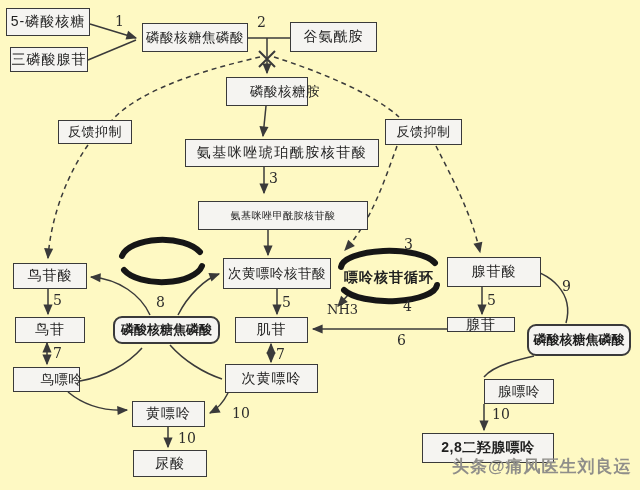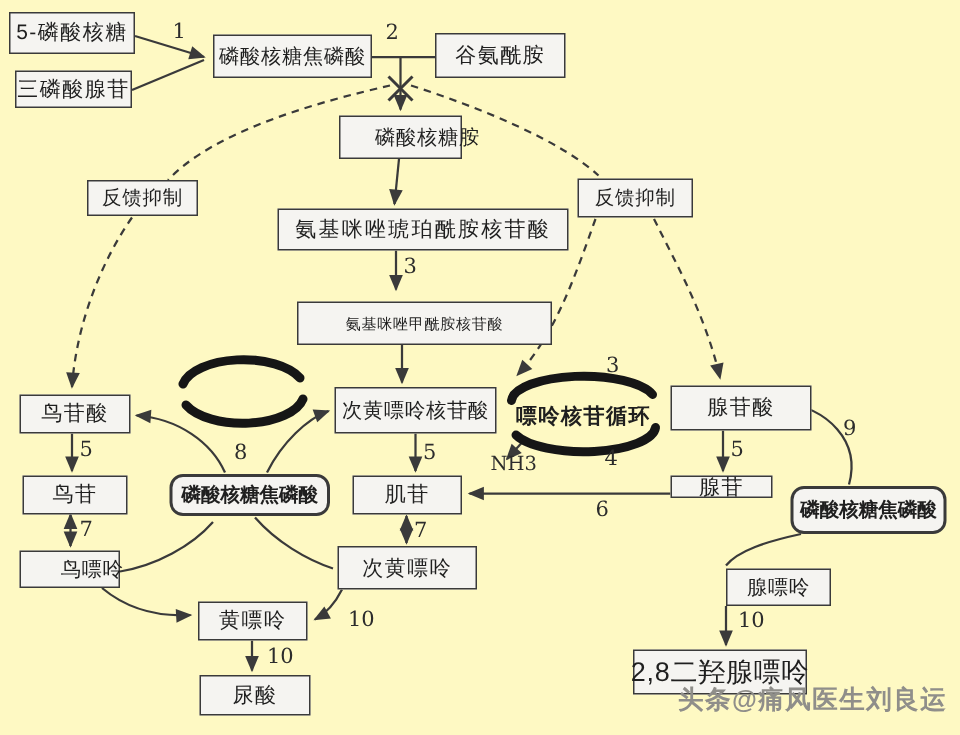--- a/index.html
+++ b/index.html
@@ -90,21 +90,21 @@
   <div class="box" style="left:13px;top:367px;width:67px;height:25px;font-size:13.5px;letter-spacing:0.5px;padding-left:30px;">鸟嘌呤</div>
   <div class="box rbox" style="left:113px;top:316px;width:107px;height:28px;">磷酸核糖焦磷酸</div>
   <div class="box" style="left:235px;top:317px;width:73px;height:26px;">肌苷</div>
   <div class="box" style="left:225px;top:364px;width:93px;height:29px;">次黄嘌呤</div>
   <div class="box" style="left:132px;top:401px;width:73px;height:26px;">黄嘌呤</div>
   <div class="box" style="left:133px;top:450px;width:74px;height:27px;text-align:center;">尿酸</div>
   <div class="box" style="left:447px;top:257px;width:94px;height:30px;">腺苷酸</div>
   <div class="box" style="left:447px;top:317px;width:68px;height:15px;">腺苷</div>
   <div class="box" style="left:440px;top:379px;width:70px;height:25px;font-size:13.5px;letter-spacing:0.5px;margin-left:44px;">腺嘌呤</div>
   <div class="box rbox" style="left:527px;top:324px;width:104px;height:32px;">磷酸核糖焦磷酸</div>
-  <div class="box" style="left:422px;top:433px;width:116px;height:30px;font-size:18px;letter-spacing:0.5px;">2,8二羟腺嘌呤</div>
+  <div class="box" style="left:422px;top:433px;width:132px;height:30px;font-size:14px;letter-spacing:0.5px;font-weight:bold;">2,8二羟腺嘌呤</div>
   <div class="box" style="left:58px;top:120px;width:74px;height:24px;font-size:13px;letter-spacing:0.5px;">反馈抑制</div>
   <div class="box" style="left:385px;top:119px;width:77px;height:26px;font-size:13px;letter-spacing:0.5px;">反馈抑制</div>
 
   <div class="cycletext" style="left:344px;top:269px;width:90px;">嘌呤核苷循环</div>
 
   <span class="num" style="left:115px;top:13px;">1</span>
   <span class="num" style="left:257px;top:14px;">2</span>
   <span class="num" style="left:269px;top:170px;">3</span>
   <span class="num" style="left:404px;top:236px;">3</span>
   <span class="num" style="left:403px;top:298px;">4</span>

